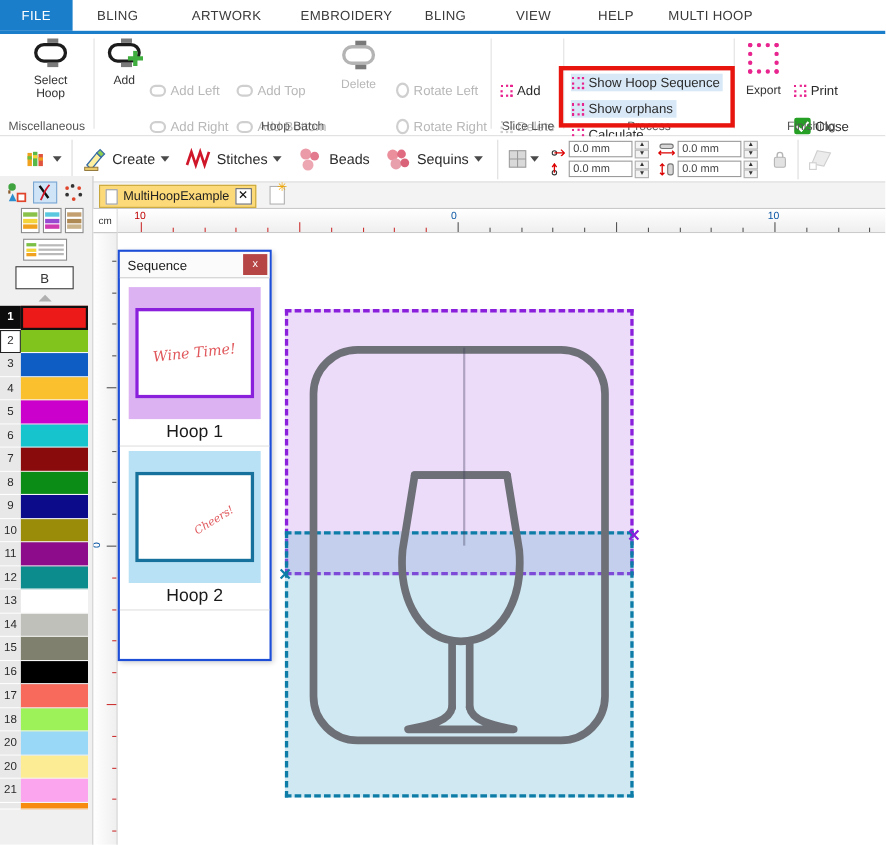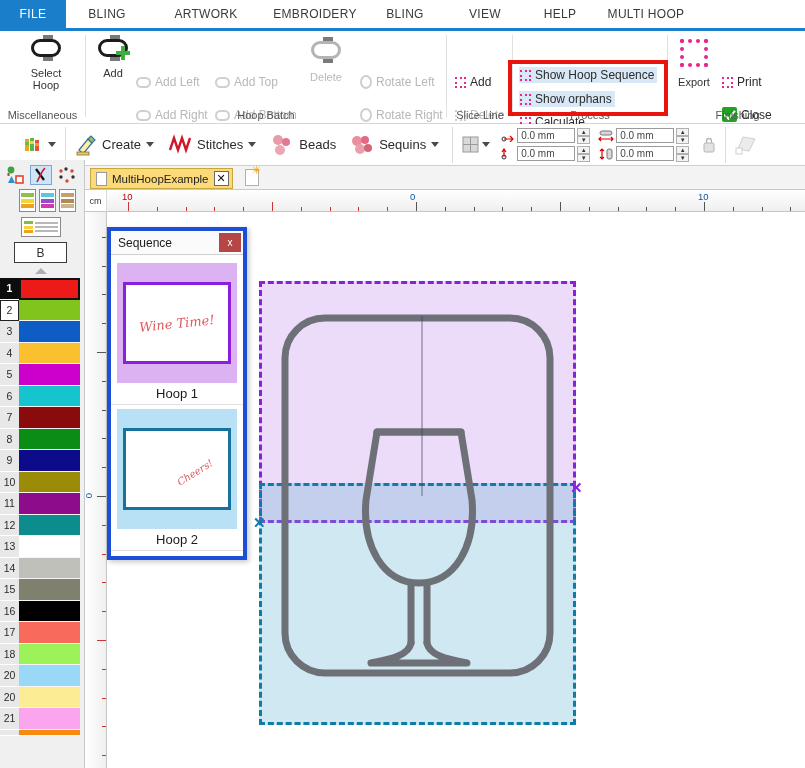--- a/index.html
+++ b/index.html
@@ -250,22 +250,22 @@
     border: 3px dashed #0d7da8;
   }
   .xmark {
     position: absolute; font-size: 15px; line-height: 15px; font-weight: bold;
   }
 
   .glass-wrap { position: absolute; left: 152px; top: 69px; width: 320px; height: 448px; }
 
   
   .seq-panel {
-    position: absolute; left: 107px; top: 227px; width: 140px; height: 333px;
-    background: #ffffff; border: 4px solid #1d4ed8;
+    position: absolute; left: 107px; top: 227px; width: 140px; height: 374px;
+    background: #ffffff; border: 2px solid #1d4ed8;
     box-shadow: 2px 2px 5px rgba(0,0,0,.22); z-index: 10;
   }
   .seq-title {
     height: 24px; background: #fbfbfb; border-bottom: 1px solid #cfcfcf;
     display: flex; align-items: center; padding-left: 7px;
     font-size: 12px; color: #1a1a1a; position: relative;
   }
   .seq-close {
     position: absolute; right: 2px; top: 2px; width: 22px; height: 19px;
     background: #b64545; color: #fff; font-size: 10px;
@@ -277,21 +277,21 @@
     display: flex; flex-direction: column; align-items: center;
   }
   .seq-thumb {
     width: 120px; height: 120px; display: flex; align-items: center;
     justify-content: center; position: relative;
   }
   .seq-inner {
     width: 108px; height: 82px; background: #ffffff;
     display: flex; align-items: center; justify-content: center;
   }
-  .seq-caption { font-size: 13px; color: #1a1a1a; margin-top: 3px; }
+  .seq-caption { font-size: 16px; color: #1a1a1a; margin-top: 3px; }
   .script {
     font-family: "DejaVu Serif", serif; font-style: italic;
     color: #e0585c; font-size: 13px; white-space: nowrap;
   }
 </style>
 </head>
 <body>
 
 <div id="app">
 

